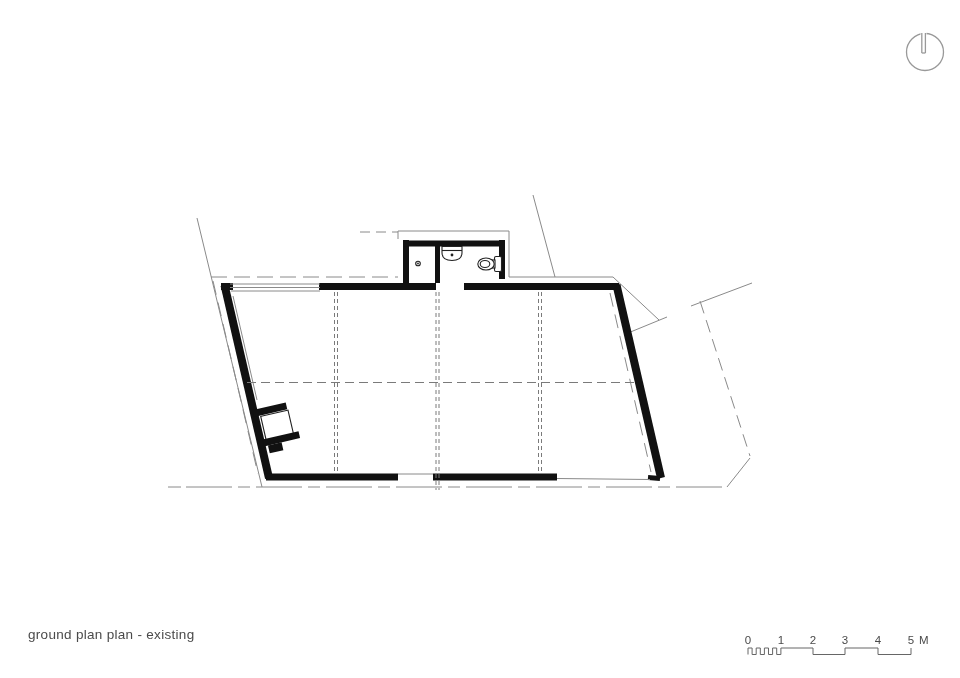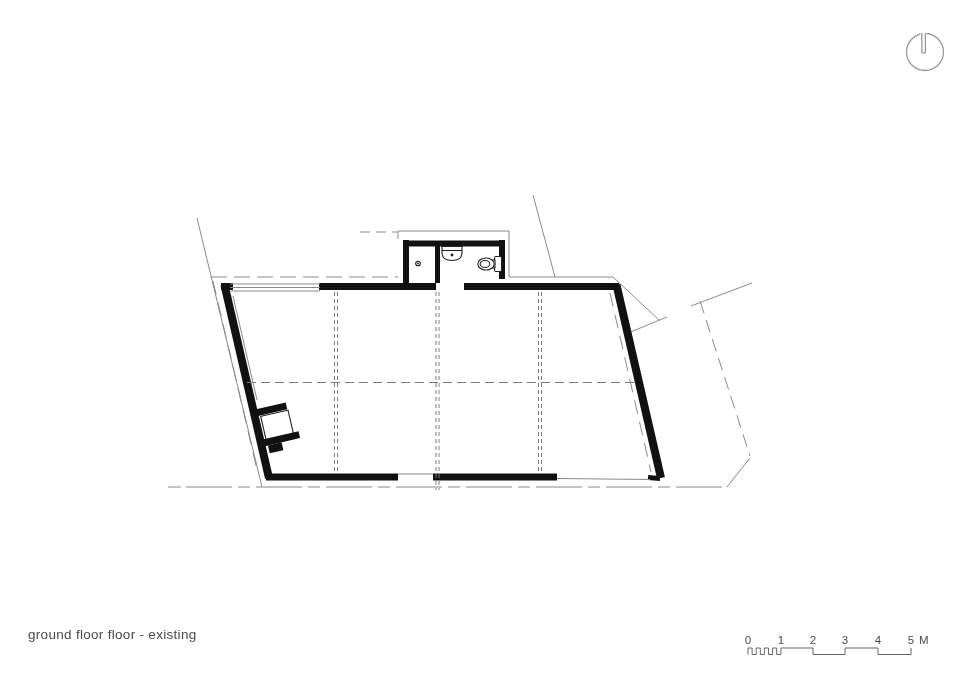--- a/index.html
+++ b/index.html
@@ -138,14 +138,14 @@
       <text class="scaletext" x="748" y="644" text-anchor="middle">0</text>
       <text class="scaletext" x="781" y="644" text-anchor="middle">1</text>
       <text class="scaletext" x="813" y="644" text-anchor="middle">2</text>
       <text class="scaletext" x="845" y="644" text-anchor="middle">3</text>
       <text class="scaletext" x="878" y="644" text-anchor="middle">4</text>
       <text class="scaletext" x="911" y="644" text-anchor="middle">5</text>
       <text class="scaletext" x="919" y="644" text-anchor="start">M</text>
     </g>
   </svg>
 
-  <div class="title">ground floor floor - existing</div>
+  <div class="title">ground plan plan - existing</div>
 </div>
 
 </body></html>

